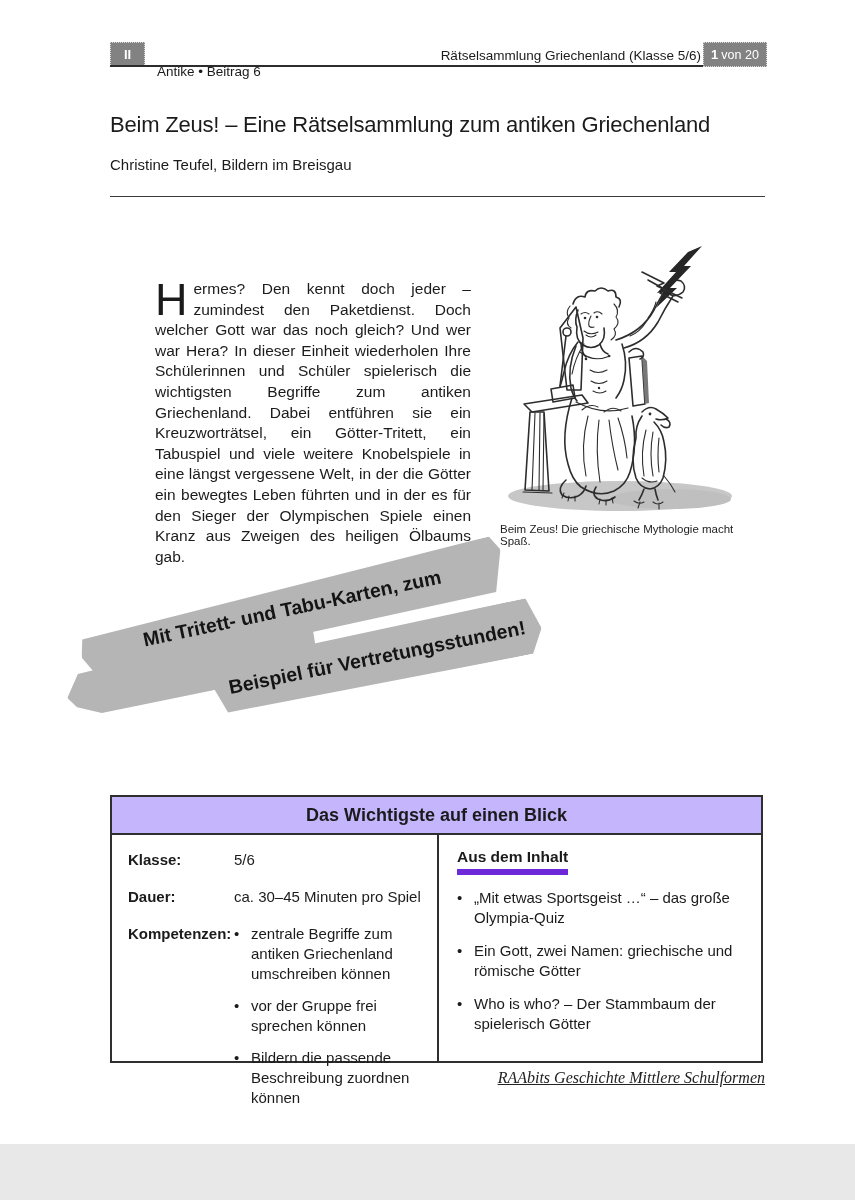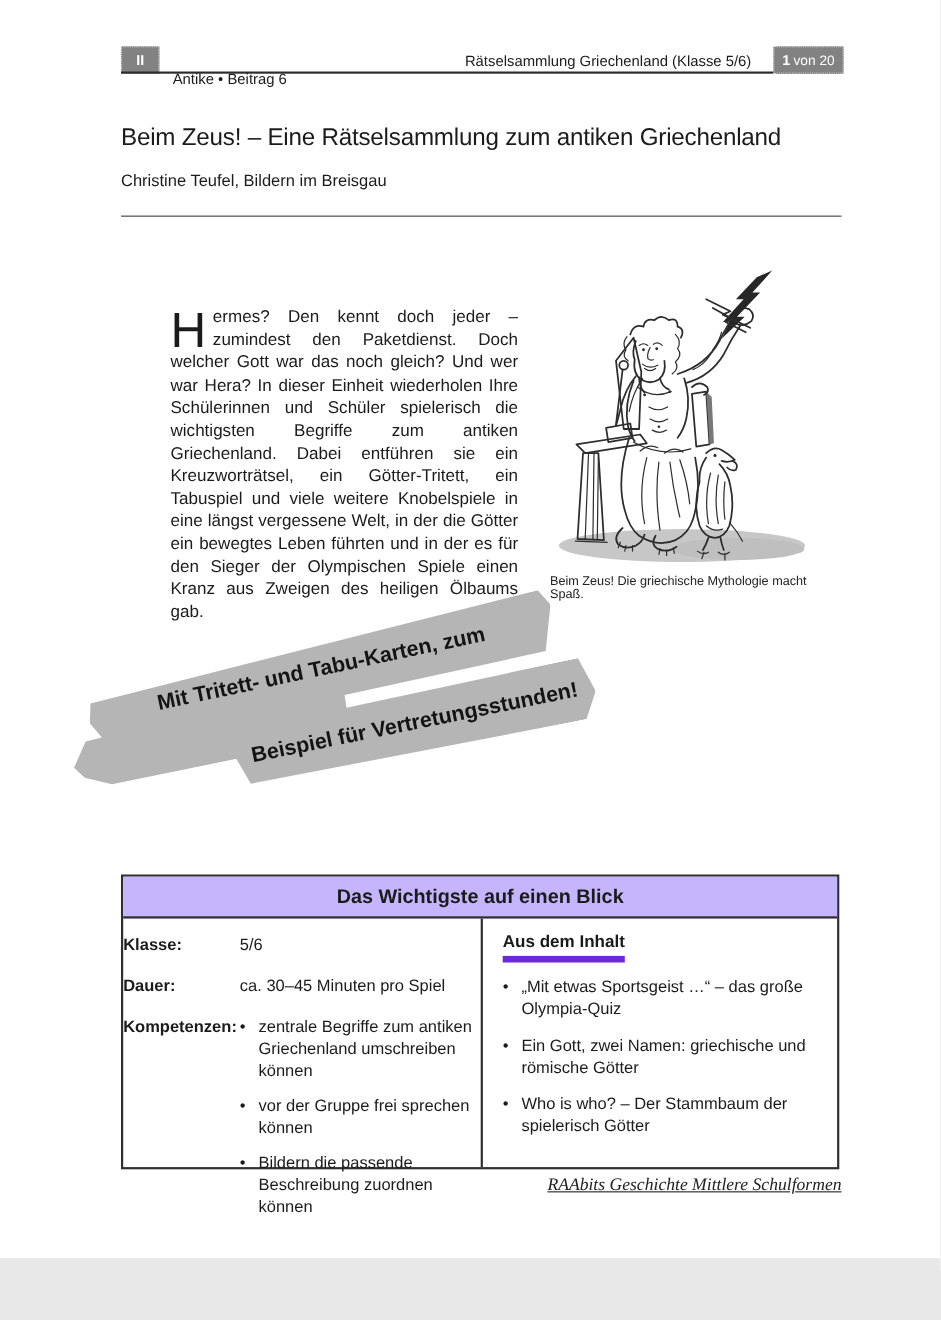--- a/index.html
+++ b/index.html
@@ -10,21 +10,21 @@
   }
   
   .hdr-badge {
     position:absolute; left:110px; top:42px; width:33px; height:23px;
     background:#828282; border:1px dotted #d9d9d9;
     color:#fff; font-weight:bold; font-size:13px;
     display:flex; align-items:center; justify-content:center;
   }
   .hdr-rule { position:absolute; left:110px; top:65px; width:655px; height:1.5px; background:#2c2c2c; }
   .hdr-left  { position:absolute; left:157px; top:64px; font-size:13.5px; }
-  .hdr-right { position:absolute; right:172px; top:48px; font-size:13.5px; }
+  .hdr-right { position:absolute; right:154px; top:48px; font-size:13.5px; }
   .hdr-page {
     position:absolute; left:703px; top:42px; width:62px; height:23px;
     background:#828282; border:1px dotted #d9d9d9;
     color:#fff; font-size:12.5px; display:flex; gap:3px;
     align-items:center; justify-content:center;
   }
   .hdr-page b { font-size:13px; }
   
   .title  { position:absolute; left:110px; top:112px; width:660px; font-size:22px; font-weight:normal; letter-spacing:-0.2px; }
   .author { position:absolute; left:110px; top:156px; font-size:15px; }
@@ -58,21 +58,21 @@
   }
   .stroke-text { font-size:19.5px; font-weight:bold; color:#141414; white-space:nowrap; }
   
   .box { position:absolute; left:110px; top:795px; width:653px; height:268px; border:2px solid #2f2f2f; box-sizing:border-box; }
   .box-hdr {
     height:36px; background:#c4b5fd; border-bottom:2px solid #2f2f2f;
     display:flex; align-items:center; justify-content:center;
     font-size:18px; font-weight:bold;
   }
   .box-body { display:flex; height:226px; }
-  .box-left  { width:327px; border-right:2px solid #2f2f2f; padding:15px 8px 0 0; box-sizing:border-box; }
+  .box-left  { width:327px; border-right:2px solid #2f2f2f; padding:15px 8px 0 16px; box-sizing:border-box; }
   .box-right { flex:1; padding:13px 12px 0 18px; box-sizing:border-box; }
   .row { display:flex; margin-bottom:17px; font-size:15px; line-height:20px; }
   .row-label { width:106px; font-weight:bold; flex:none; }
   .bitem { display:flex; margin-bottom:12px; font-size:15px; line-height:20px; }
   .bullet { width:17px; flex:none; }
   .aus-heading {
     display:inline-block; font-size:15.5px; font-weight:bold;
     border-bottom:6px solid #6d28d9; padding-bottom:3px; margin-bottom:13px;
   }
   .box-right .bitem { margin-bottom:13px; }

